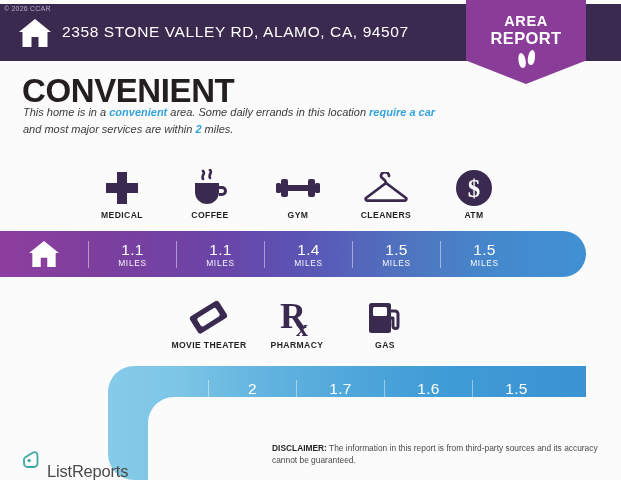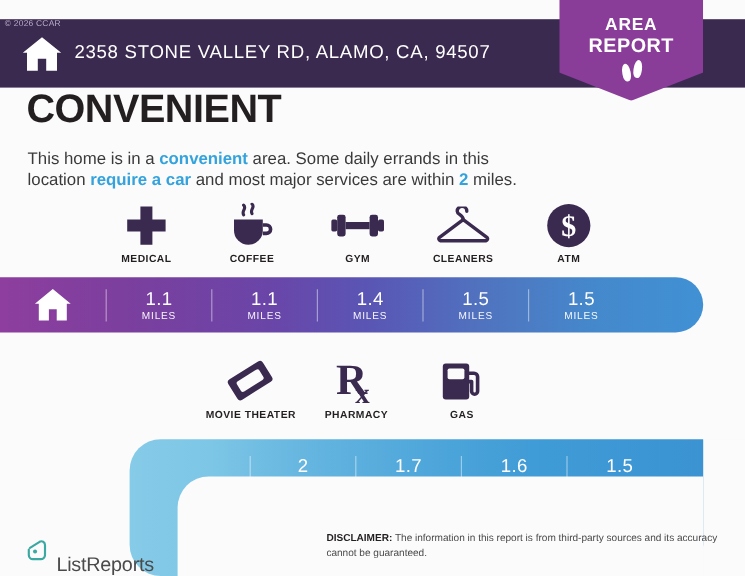--- a/index.html
+++ b/index.html
@@ -6,21 +6,21 @@
   html, body {
     width: 621px; height: 480px;
     background: #fafafa;
     font-family: "Liberation Sans", sans-serif;
     overflow: hidden;
   }
   .page { position: relative; width: 621px; height: 480px; background: #fbfbfb; }
 
   
   .header {
-    position: absolute; left: 0; top: 16px; width: 621px; height: 57px;
+    position: absolute; left: 0; top: 4px; width: 621px; height: 57px;
     background: #3b2a50;
   }
   .copyright {
     position: absolute; left: 4px; top: 1px;
     font-size: 7px; color: #b9aec8; letter-spacing: .2px;
   }
   .header-house {
     position: absolute; left: 18px; top: 14px; width: 34px; height: 30px;
   }
   .header-title {
@@ -47,22 +47,22 @@
   .foot { width: 7px; height: 15px; background:#fff; border-radius: 50% 50% 42% 42%; }
   .foot.left  { transform: rotate(-10deg) translateY(3px); }
   .foot.right { transform: rotate(8deg); }
 
   
   .headline {
     position: absolute; left: 22px; top: 72px;
     font-size: 33px; font-weight: 700; color: #231f20; letter-spacing: -.4px;
   }
   .subtext {
-    position: absolute; left: 23px; top: 124px; width: 420px;
-    font-size: 14px; line-height: 16.5px; color: #3a3a3a;
+    position: absolute; left: 23px; top: 104px; width: 420px;
+    font-size: 11px; line-height: 16.5px; color: #3a3a3a; font-style: italic;
   }
   .hl { color: #34a3dd; font-weight: 700; }
 
   
   .iconrow { position: absolute; display: flex; }
   .iconrow.row1 { left: 78px; top: 166px; }
   .iconrow.row2 { left: 165px; top: 296px; }
   .iconcell { width: 88px; text-align: center; }
   .iconcell .glyph {
     height: 44px; display: flex; align-items: center; justify-content: center;

